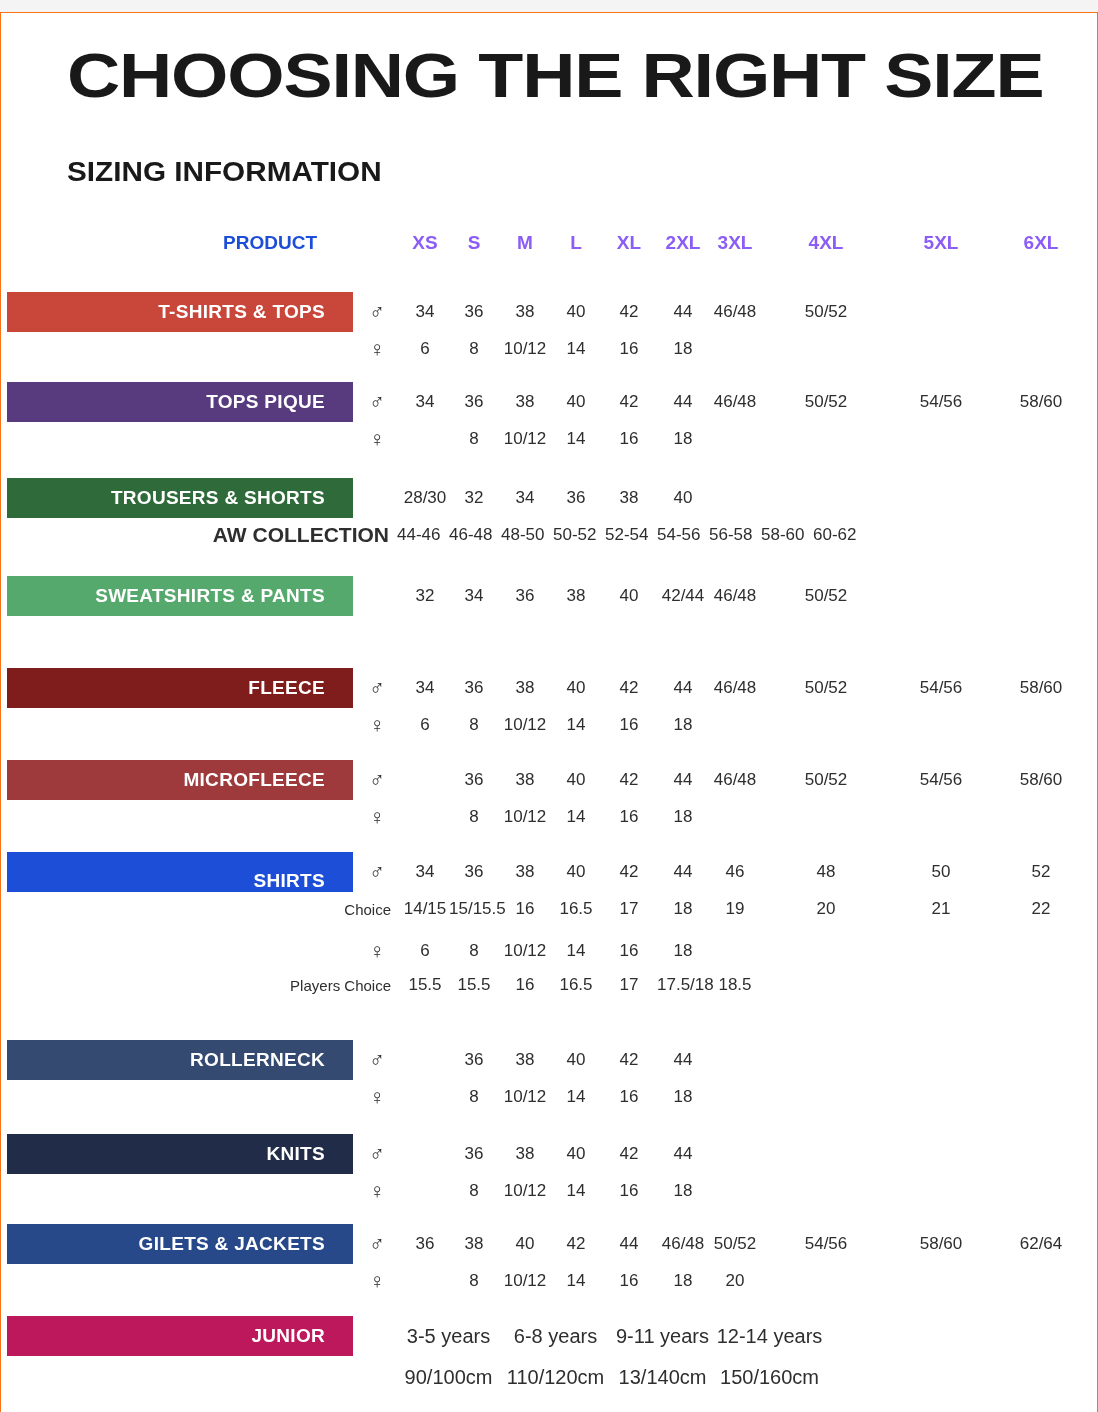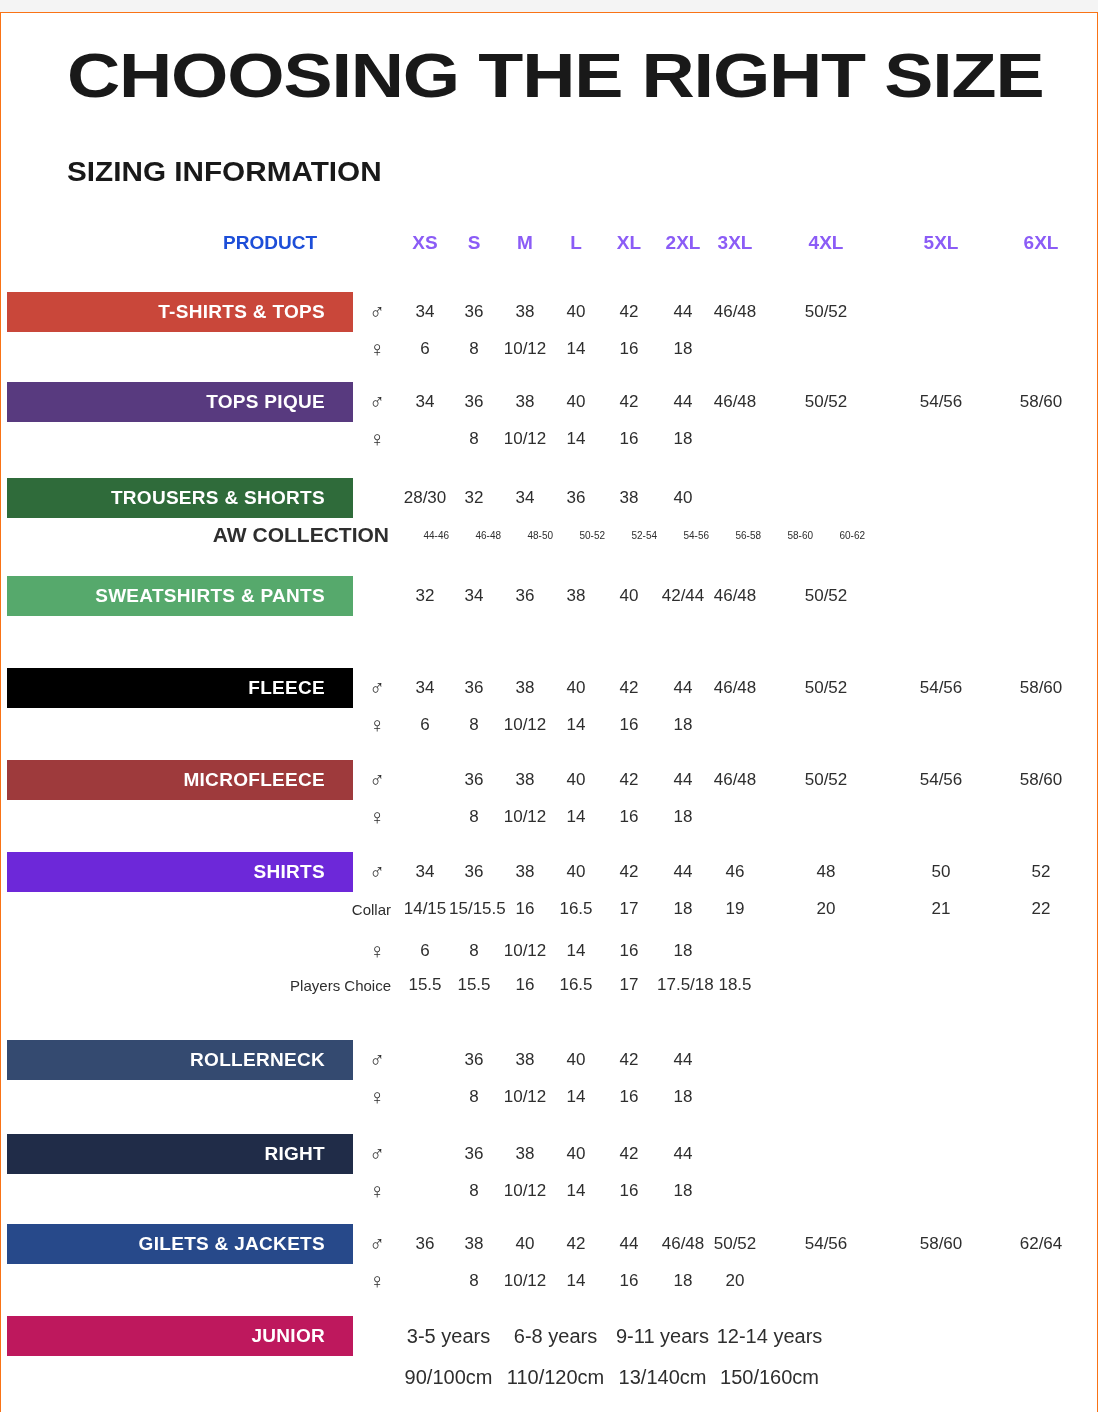--- a/index.html
+++ b/index.html
@@ -34,21 +34,21 @@
   .banner{
     height:40px; display:flex; align-items:center; justify-content:flex-end;
     padding-right:28px;
   }
   .banner-label{ color:#fff; font-weight:bold; font-size:19px; letter-spacing:.3px; white-space:nowrap; }
   .gender-cell{ font-size:21px; color:#2b2b2b; }
   .row-label{ grid-column:1 / 3; text-align:right; font-size:15px; padding-right:10px; white-space:nowrap; }
   .flex-row{ display:flex; align-items:center; }
   .aw-row{ height:30px; margin-top:2px; }
   .aw-label{ width:390px; flex:0 0 390px; text-align:right; font-size:21px; padding-right:8px; font-weight:bold; white-space:nowrap; }
-  .aw-cell{ width:52px; flex:0 0 52px; text-align:right; font-size:10px; }
+  .aw-cell{ width:52px; flex:0 0 52px; text-align:left; font-size:17px; }
   .wide-row{ height:40px; }
   .wide-row .banner{ width:346px; flex:0 0 346px; }
   .wide-spacer{ width:42px; flex:0 0 42px; }
   .wide-cell{ width:107px; flex:0 0 107px; text-align:center; font-size:20px; white-space:nowrap; }
   .cm-row{ height:30px; margin-top:6px; padding-left:388px; }
 </style>
 </head>
 <body>
 
 <div class="page">
@@ -176,21 +176,21 @@
           <div class="cell value">40</div>
           <div class="cell value">42/44</div>
           <div class="cell value">46/48</div>
           <div class="cell value">50/52</div>
           <div class="cell value"></div>
           <div class="cell value"></div>
         </div>
       </div>
       <div class="product-section" style="margin-bottom: 18px;">
         <div class="grid-row banner-row">
-          <div class="banner" style="background-color: #000000;">
+          <div class="banner" style="background-color: #7f1d1d;">
             <div class="banner-label">FLEECE</div>
           </div>
           <div class="cell gender-cell">♂</div>
           <div class="cell value">34</div>
           <div class="cell value">36</div>
           <div class="cell value">38</div>
           <div class="cell value">40</div>
           <div class="cell value">42</div>
           <div class="cell value">44</div>
           <div class="cell value">46/48</div>
@@ -240,37 +240,37 @@
           <div class="cell value">16</div>
           <div class="cell value">18</div>
           <div class="cell value"></div>
           <div class="cell value"></div>
           <div class="cell value"></div>
           <div class="cell value"></div>
         </div>
       </div>
       <div class="product-section" style="margin-bottom: 38px;">
         <div class="grid-row banner-row">
-          <div class="banner" style="background-color: #6d28d9;">
+          <div class="banner" style="background-color: #1d4ed8; align-items: flex-end;">
             <div class="banner-label">SHIRTS</div>
           </div>
           <div class="cell gender-cell">♂</div>
           <div class="cell value">34</div>
           <div class="cell value">36</div>
           <div class="cell value">38</div>
           <div class="cell value">40</div>
           <div class="cell value">42</div>
           <div class="cell value">44</div>
           <div class="cell value">46</div>
           <div class="cell value">48</div>
           <div class="cell value">50</div>
           <div class="cell value">52</div>
         </div>
         <div class="grid-row value-row">
-          <div class="row-label">Collar</div>
+          <div class="row-label">Choice</div>
           <div class="cell value">14/15</div>
           <div class="cell value">15/15.5</div>
           <div class="cell value">16</div>
           <div class="cell value">16.5</div>
           <div class="cell value">17</div>
           <div class="cell value">18</div>
           <div class="cell value">19</div>
           <div class="cell value">20</div>
           <div class="cell value">21</div>
           <div class="cell value">22</div>
@@ -331,21 +331,21 @@
           <div class="cell value">18</div>
           <div class="cell value"></div>
           <div class="cell value"></div>
           <div class="cell value"></div>
           <div class="cell value"></div>
         </div>
       </div>
       <div class="product-section" style="margin-bottom: 16px;">
         <div class="grid-row banner-row">
           <div class="banner" style="background-color: rgb(32, 44, 72);">
-            <div class="banner-label">RIGHT</div>
+            <div class="banner-label">KNITS</div>
           </div>
           <div class="cell gender-cell">♂</div>
           <div class="cell value"></div>
           <div class="cell value">36</div>
           <div class="cell value">38</div>
           <div class="cell value">40</div>
           <div class="cell value">42</div>
           <div class="cell value">44</div>
           <div class="cell value"></div>
           <div class="cell value"></div>

